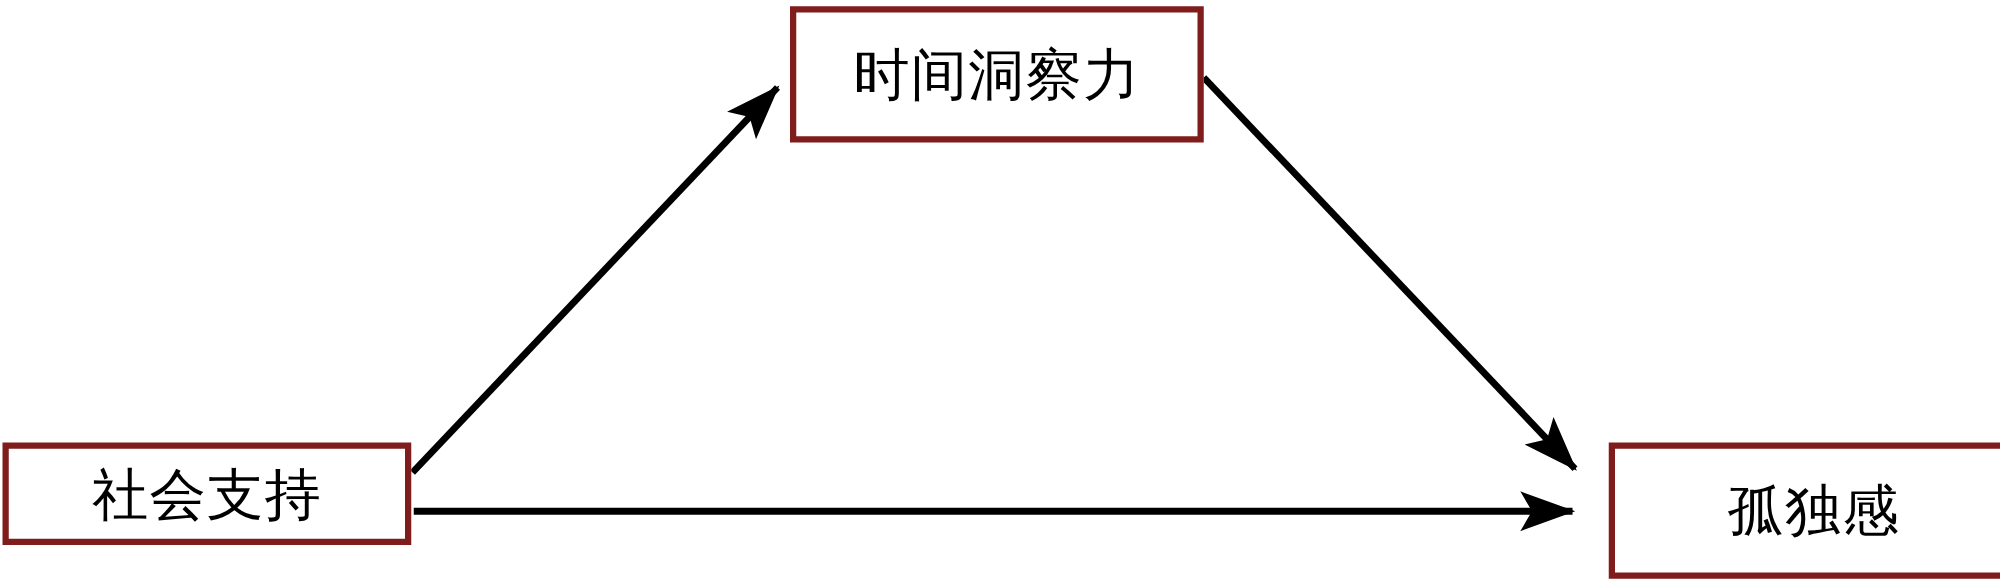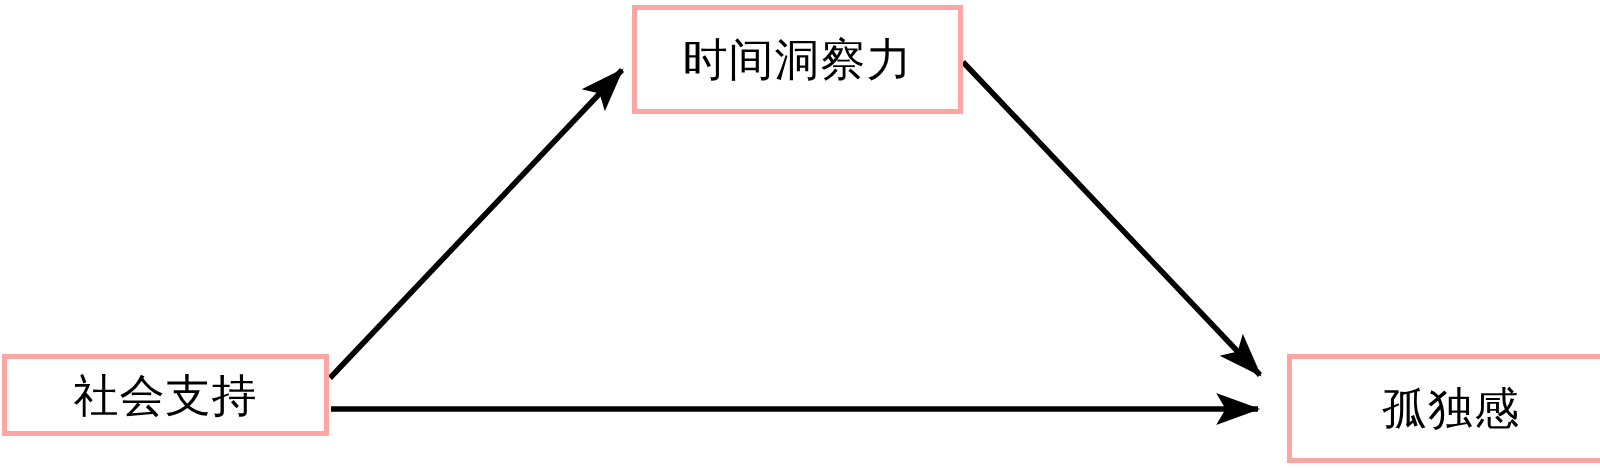--- a/index.html
+++ b/index.html
@@ -21,21 +21,21 @@
     position: absolute;
     top: 0;
     left: 0;
     width: 1600px;
     height: 468px;
   }
   .node-box {
     position: absolute;
     box-sizing: border-box;
     background: #ffffff;
-    border: 5px solid #fca5a5;
+    border: 5px solid #7f1d1d;
     display: flex;
     align-items: center;
     justify-content: center;
     z-index: 2;
   }
   .node-label {
     font-family: "DejaVu Sans", "Liberation Sans", sans-serif;
     font-size: 45px;
     line-height: 1;
     color: #000000;

